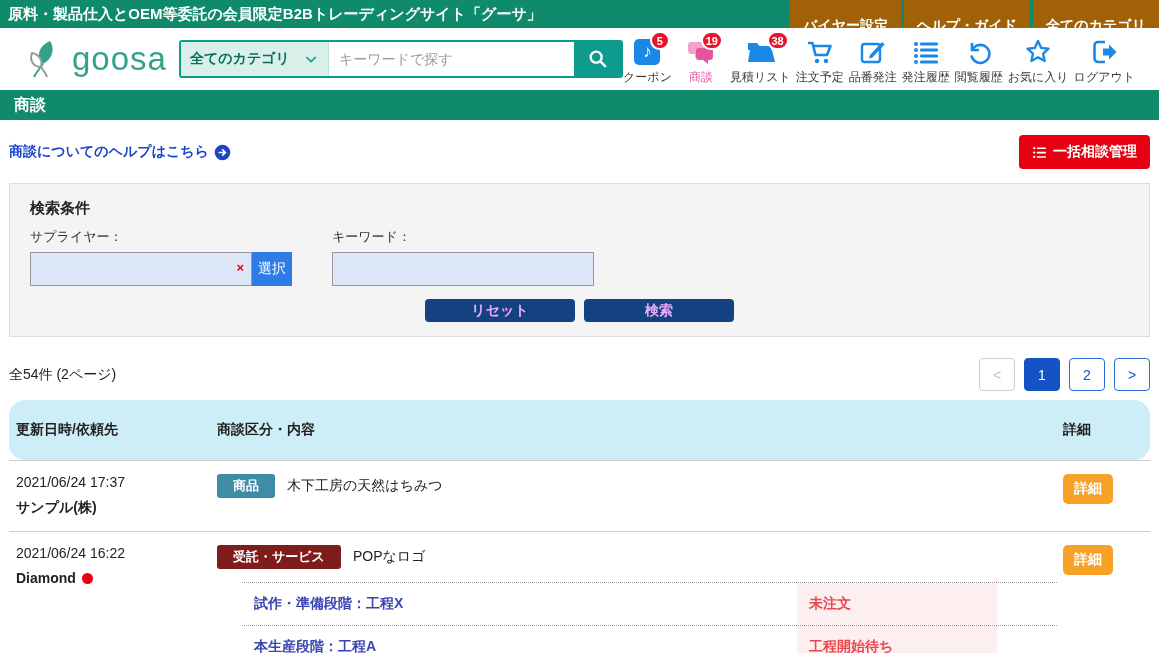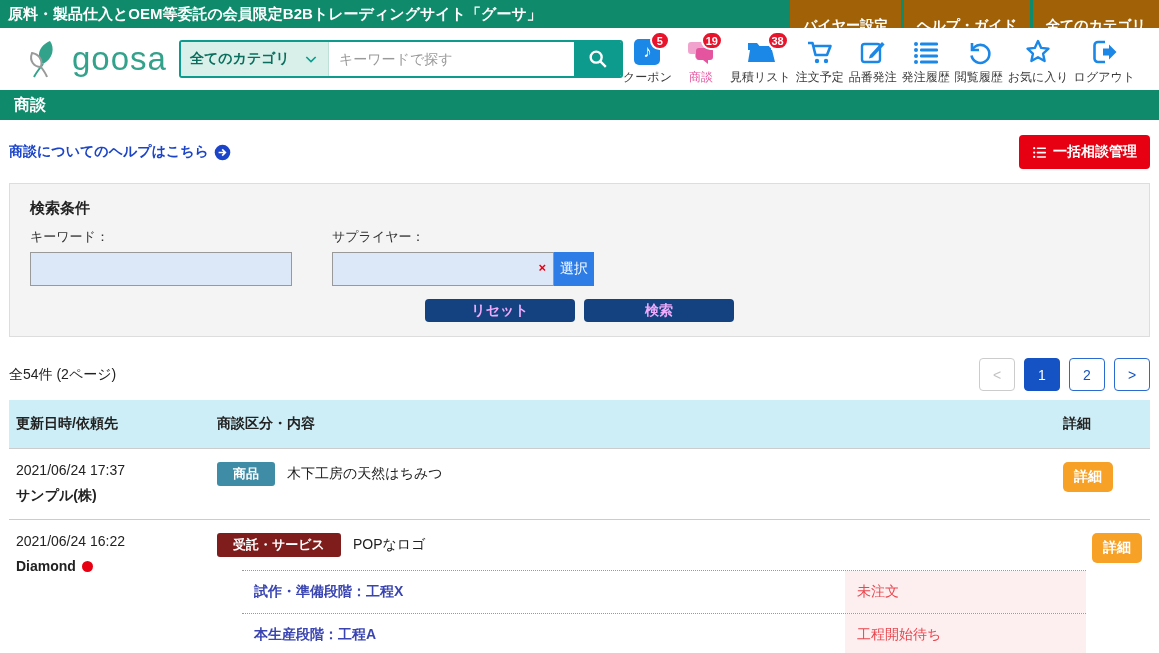--- a/index.html
+++ b/index.html
@@ -80,22 +80,22 @@
   .count-text { font-size:14px; color:#222; }
   .pager { margin-left:auto; display:flex; gap:9px; }
   .page-btn { min-width:36px; height:33px; border-radius:4px; border:1px solid #2b6bd0;
     background:#fff; color:#1553c4; font-size:14px; display:flex; align-items:center;
     justify-content:center; cursor:pointer; }
   .page-btn.disabled { border-color:#ccc; color:#c2c2c2; cursor:default; }
   .page-btn.active { background:#1553c4; border-color:#1553c4; color:#fff; }
 
   
   .table { margin-top:9px; }
-  .t-head { display:flex; background:#cdeef7; height:48px; align-items:center;
-    font-weight:bold; font-size:14px; }
+  .t-head { display:flex; background:#cdeef7; height:60px; align-items:center;
+    font-weight:bold; font-size:14px;border-radius:16px; }
   .t-col1 { width:208px; padding-left:7px; flex-shrink:0; }
   .t-main { flex:1; }
   .t-col3 { width:93px; padding-left:6px; flex-shrink:0; }
   .t-row { border-top:1px solid #ccc; padding:13px 0 14px; }
   .t-row:first-of-type { border-top:none; }
   .row-top { display:flex; align-items:flex-start; }
   .cell-date { font-size:14px; }
   .cell-client { font-size:14px; font-weight:bold; margin-top:9px; display:flex;
     align-items:center; gap:6px; }
   .red-dot { width:11px; height:11px; border-radius:50%; background:#e60012; display:inline-block; }
@@ -104,22 +104,22 @@
     white-space:nowrap; }
   .badge.teal { background:#3e8ca6; }
   .badge.orange { background:#7f1d1d; }
   .cell-content { font-size:14px; }
   .detail-btn { background:#f7a226; color:#fff; font-weight:bold; font-size:14px; border:none;
     border-radius:5px; padding:6px 11px; cursor:pointer; }
   .sub-table { margin-top:13px; margin-left:25px; }
   .sub-row { display:flex; border-top:1px dotted #999; align-items:stretch; }
   .sub-stage { width:555px; padding:12px 0 12px 12px; font-size:14px; font-weight:bold;
     color:#3a45b2; cursor:pointer; flex-shrink:0; }
-  .sub-status { width:241px; background:#fdeef0; color:#e8484f; font-size:14px;
-    font-weight:normal; padding:12px 0 12px 12px; flex-shrink:0; display:flex; align-items:center;margin-left:48px; }
+  .sub-status { width:200px; background:#fdeef0; color:#e8484f; font-size:14px;
+    font-weight:bold; padding:12px 0 12px 12px; flex-shrink:0; display:flex; align-items:center; }
   .sub-fill { flex:1; }
 </style>
 </head>
 <body>
 
 <div class="topbar">
   <div class="topbar-title">原料・製品仕入とOEM等委託の会員限定B2Bトレーディングサイト「グーサ」</div>
   <div class="topbar-btns">
     <div class="topbar-btn">
       <svg viewBox="0 0 24 24">
@@ -285,32 +285,32 @@
           <rect x="7.5" y="17.8" width="15" height="2.6" rx="1.1"></rect>
       </svg>
       <span>一括相談管理</span>
     </button>
   </div>
 
   <div class="panel">
     <div class="panel-title">検索条件</div>
     <div class="fields">
       <div class="field">
-        <span class="field-label">キーワード：</span>
-        <input class="inp kw2" type="text" value="" style="">
-      </div>
-      <div class="field">
         <span class="field-label">サプライヤー：</span>
         <div class="supplier-wrap">
           <div class="supplier-box">
             <input class="inp" type="text" value="" style="">
             <span class="clear-x">×</span>
           </div>
           <button class="select-btn">選択</button>
         </div>
+      </div>
+      <div class="field">
+        <span class="field-label">キーワード：</span>
+        <input class="inp kw2" type="text" value="" style="">
       </div>
     </div>
     <div class="panel-btns">
       <button class="navy-btn">リセット</button>
       <button class="navy-btn">検索</button>
     </div>
   </div>
 
   <div class="results-row">
     <span class="count-text">全54件 (2ページ)</span>

